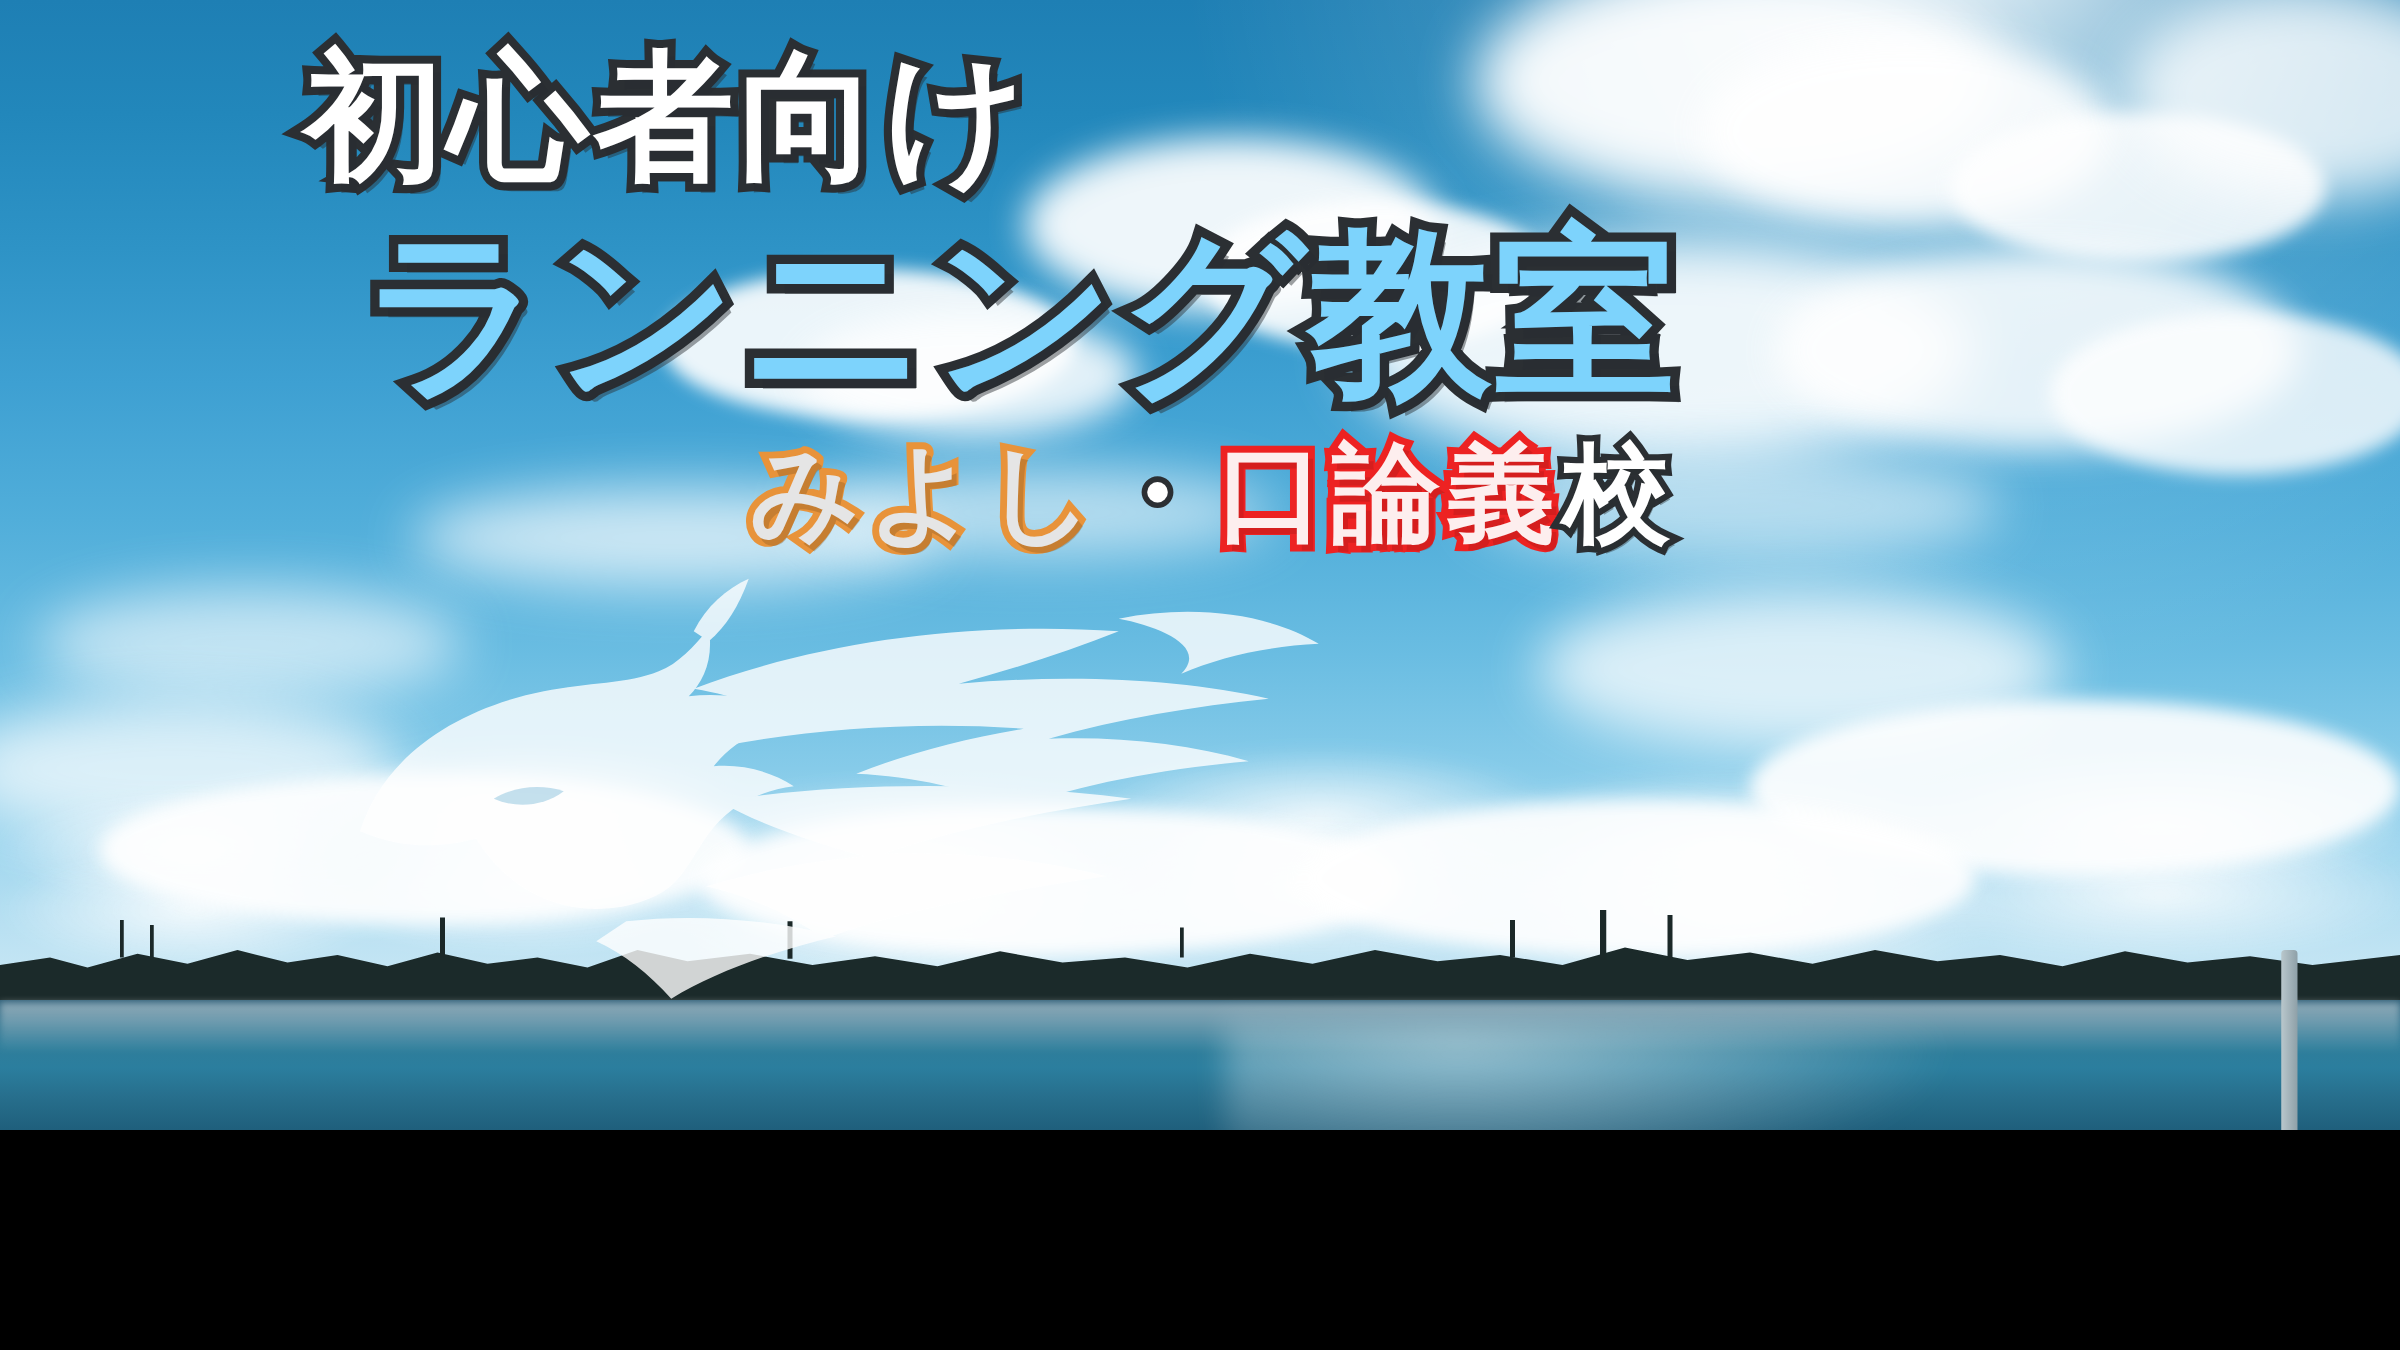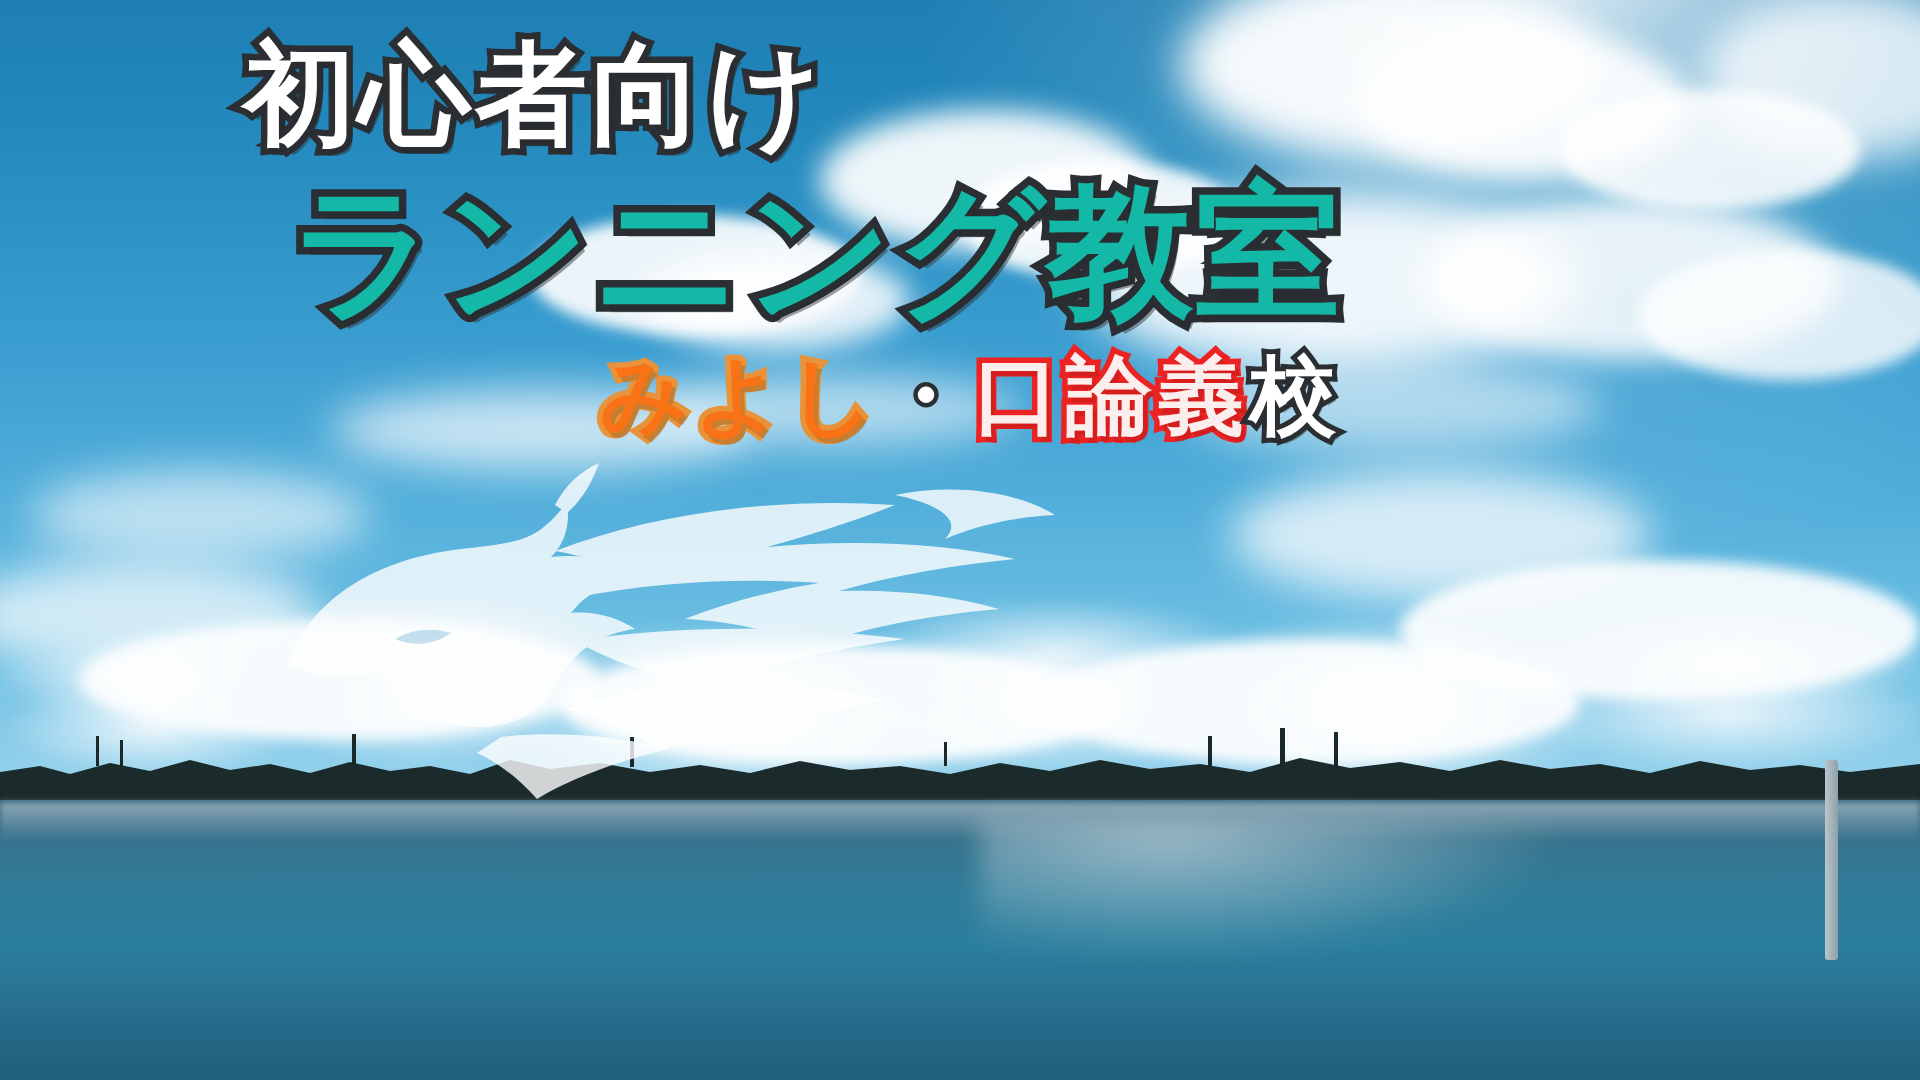--- a/index.html
+++ b/index.html
@@ -1,20 +1,20 @@
 <!DOCTYPE html>
 <html><head>
 <meta charset="utf-8">
 <style>
   * { margin:0; padding:0; box-sizing:border-box; }
   html,body { width:1920px; height:1080px; overflow:hidden; background:#000; }
 
   .poster{
     position:relative;
-    width:1920px;height:1080px;
+    width:1920px;height:904px;
     overflow:hidden;
     font-family:"DejaVu Sans","Liberation Sans",sans-serif;
   }
 
   
   .sky{
     position:absolute; inset:0;
     background:
       radial-gradient(circle at 82% -8%, rgba(255,255,255,0.95) 0%, rgba(255,255,255,0.55) 9%, rgba(255,255,255,0.12) 20%, rgba(255,255,255,0) 34%),
       linear-gradient(180deg,
@@ -101,34 +101,34 @@
     color:#ffffff;
     -webkit-text-stroke:13px #2b2f33;
     paint-order:stroke fill;
     text-shadow:6px 7px 0 rgba(40,44,48,0.45);
   }
 
   
   .line2{
     position:absolute; left:290px; top:178px;
     font-size:146px; letter-spacing:2px;
-    color:#14b8a6;
+    color:#7dd3fc;
     -webkit-text-stroke:15px #2b2f33;
     paint-order:stroke fill;
     text-shadow:7px 8px 0 rgba(40,44,48,0.45);
   }
 
   
   .line3{
     position:absolute; left:600px; top:352px;
     font-size:86px; letter-spacing:6px;
     white-space:nowrap;
   }
   .seg-orange{
-    color:#f97316;
+    color:#e5e5e5;
     -webkit-text-stroke:11px #e8933a;
     paint-order:stroke fill;
     text-shadow:4px 5px 0 rgba(120,80,30,0.30);
     font-weight:700;
   }
   .seg-dot{
     color:#ffffff;
     -webkit-text-stroke:9px #2b2f33;
     paint-order:stroke fill;
     font-weight:700;

